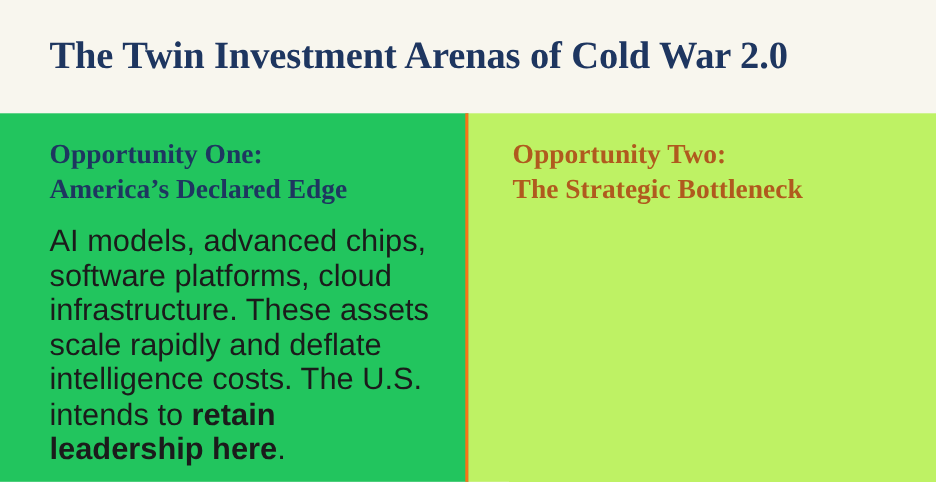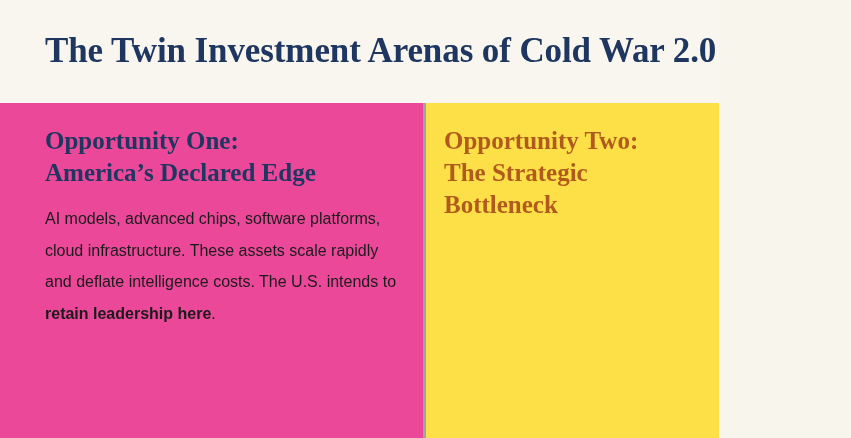--- a/index.html
+++ b/index.html
@@ -10,21 +10,21 @@
     width: 851px;
     height: 438px;
     overflow: hidden;
     background: #f7f5ec;
     font-family: "Liberation Sans", sans-serif;
     -webkit-font-smoothing: antialiased;
   }
 
   .infographic {
     position: relative;
-    width: 719px;
+    width: 851px;
     height: 438px;
     box-sizing: border-box;
     display: flex;
     flex-direction: column;
     background: #f7f5ec;
   }
 
   
   .header-band {
     height: 103px;
@@ -57,28 +57,28 @@
 
   .panel {
     box-sizing: border-box;
     padding: 22px 26px 0 45px;
     overflow: hidden;
   }
 
   .panel-left {
     width: 426px;
     flex: 0 0 426px;
-    background: #ec4899;
-    border-right: 3px solid #a3a3a3;
+    background: #22c55e;
+    border-right: 3px solid #f97316;
   }
 
   .panel-right {
     flex: 1 1 auto;
-    background: #fde047;
-    padding-left: 18px;
+    background: #bef264;
+    padding-left: 40px;
   }
 
   .panel-heading {
     font-family: "Liberation Serif", "DejaVu Serif", serif;
     font-weight: bold;
     font-size: 25px;
     line-height: 1.28;
     margin: 0 0 14px 0;
     white-space: pre-line;
   }
@@ -86,21 +86,21 @@
   .panel-left .panel-heading {
     color: #1e3660;
   }
 
   .panel-right .panel-heading {
     color: #b05a1e;
   }
 
   .panel-body {
     font-family: "Liberation Sans", sans-serif;
-    font-size: 16px;
+    font-size: 28px;
     line-height: 31.5px;
     color: #1b1b1b;
     margin: 0;
     max-width: 360px;
   }
 
   .panel-right .panel-body {
     max-width: 350px;
   }
 

